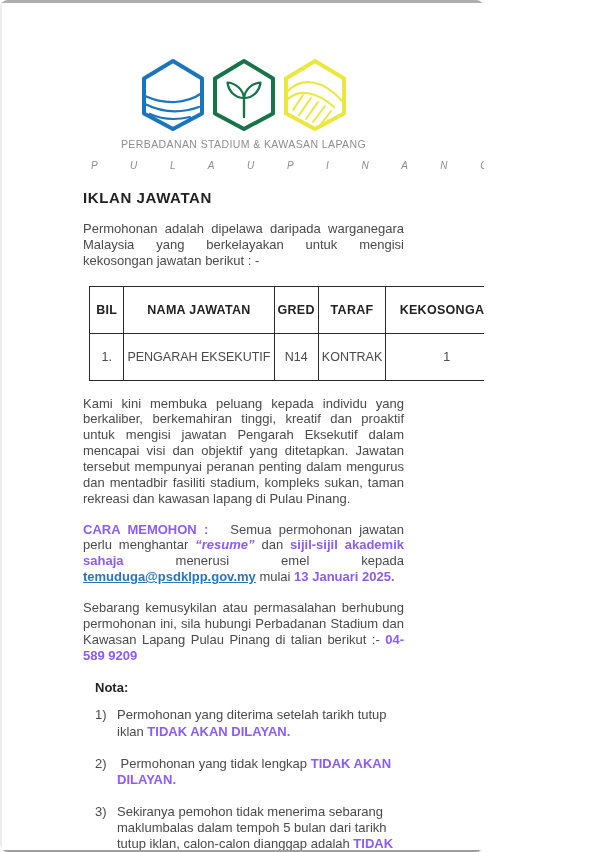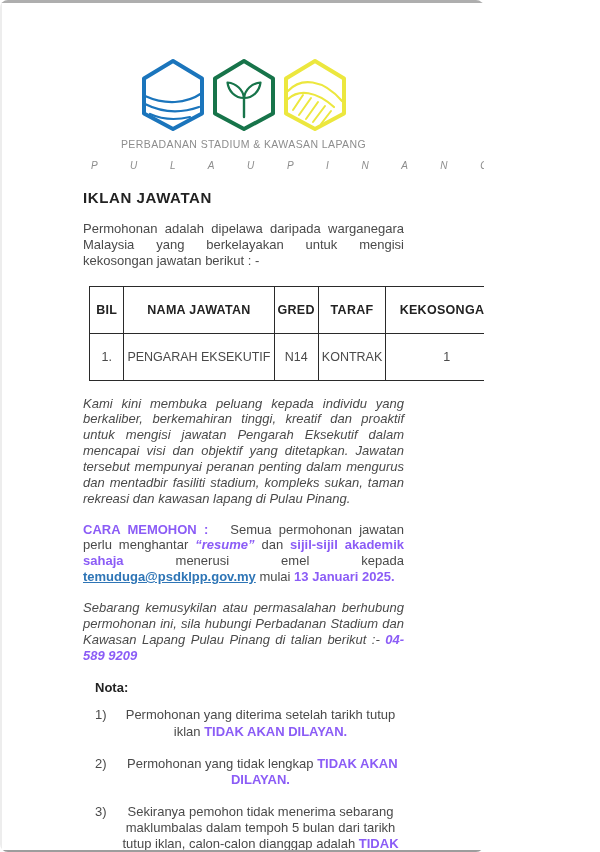--- a/index.html
+++ b/index.html
@@ -80,21 +80,21 @@
     padding:16px 3px;
   }
   table.vacancy th{font-weight:700;color:#222222;letter-spacing:0.3px;}
   table.vacancy td{color:#4a4a4a;}
   .col-bil{width:8.5%;}
   .col-nama{width:39%;}
   .col-gred{width:10.5%;}
   .col-taraf{width:12%;}
   .col-kek{width:30%;}
 
-  .spaced{margin-top:19px;font-style:italic;}
+  .spaced{margin-top:19px;}
   .deadline{margin-top:14px;}
 
   
   .nota-label{
     margin:17px 0 0 12px;
     font-size:13px;
     font-weight:700;
     color:#232323;
   }
   ol.nota-list{
@@ -102,21 +102,21 @@
     margin:12px 0 0 0;
     padding:0;
   }
   ol.nota-list li{
     display:flex;
     margin:0 0 16px 12px;
     font-size:13px;
     line-height:1.24;
   }
   ol.nota-list .num{flex:0 0 22px;}
-  ol.nota-list .txt{flex:1;text-align:center;}
+  ol.nota-list .txt{flex:1;}
 </style>
 </head>
 <body>
 
 <div class="page">
   <div class="scan-edge-top"></div>
   <div class="scan-edge-left"></div>
 
   <div class="content">
 

